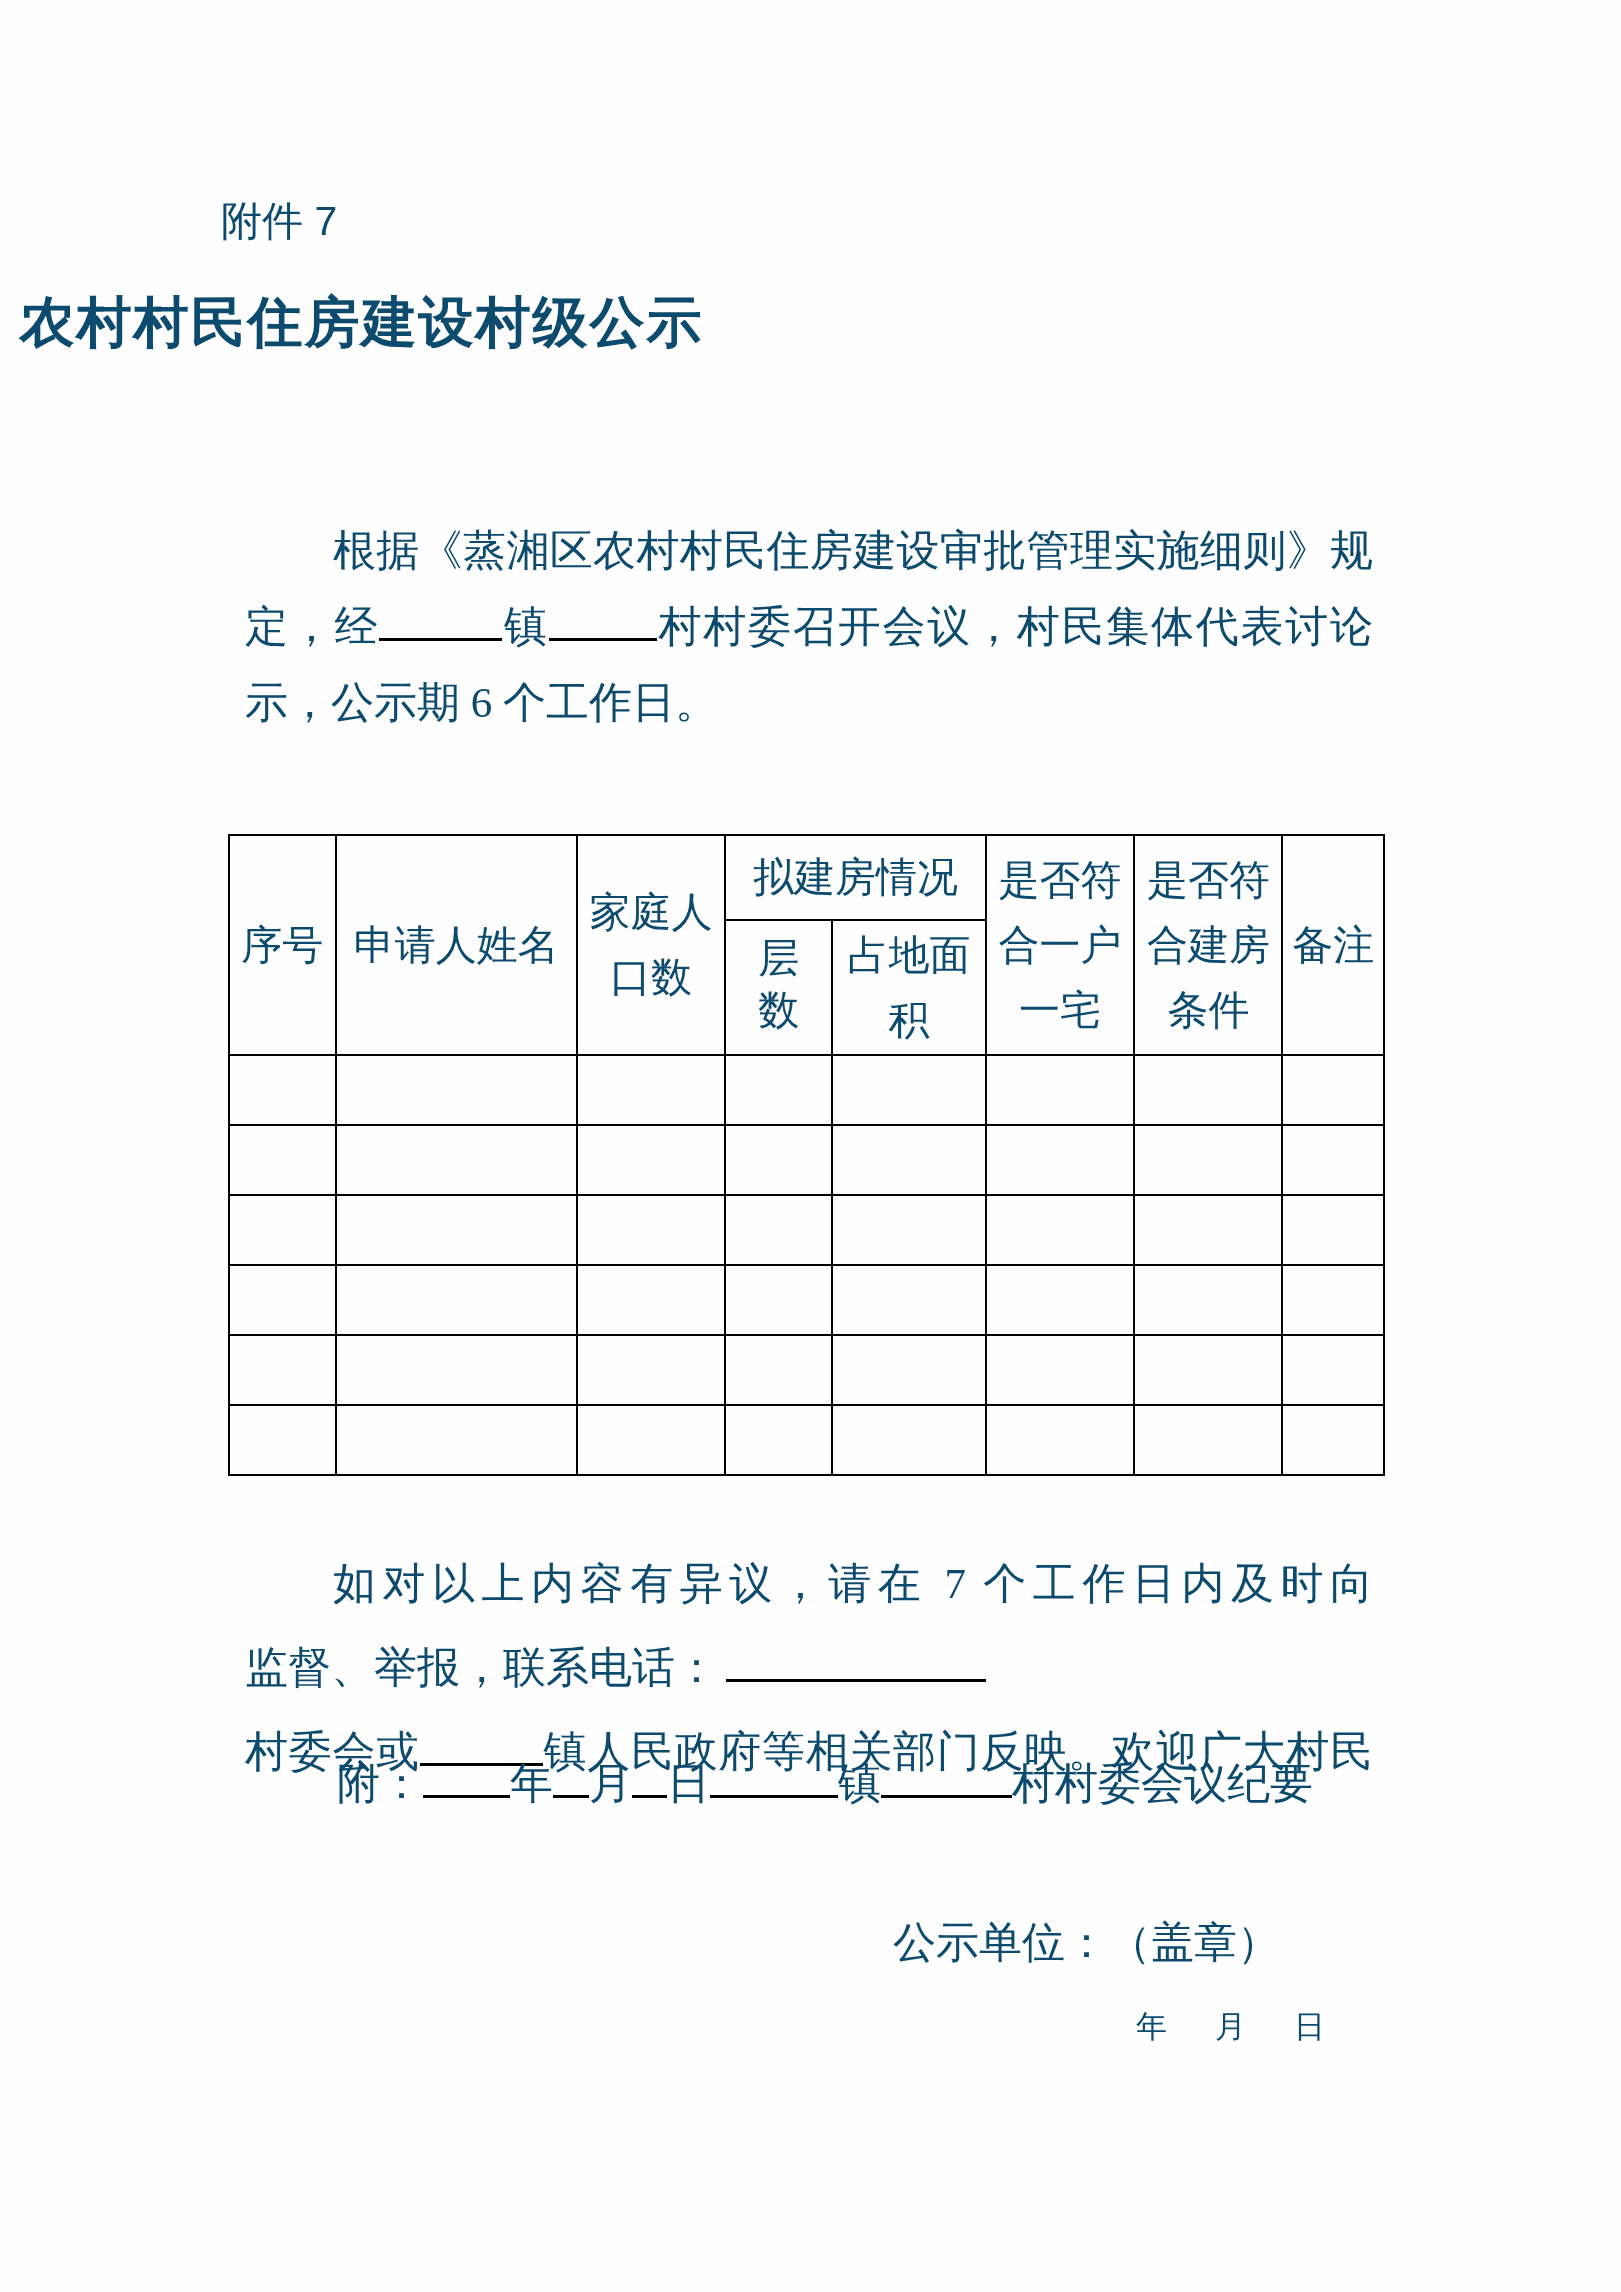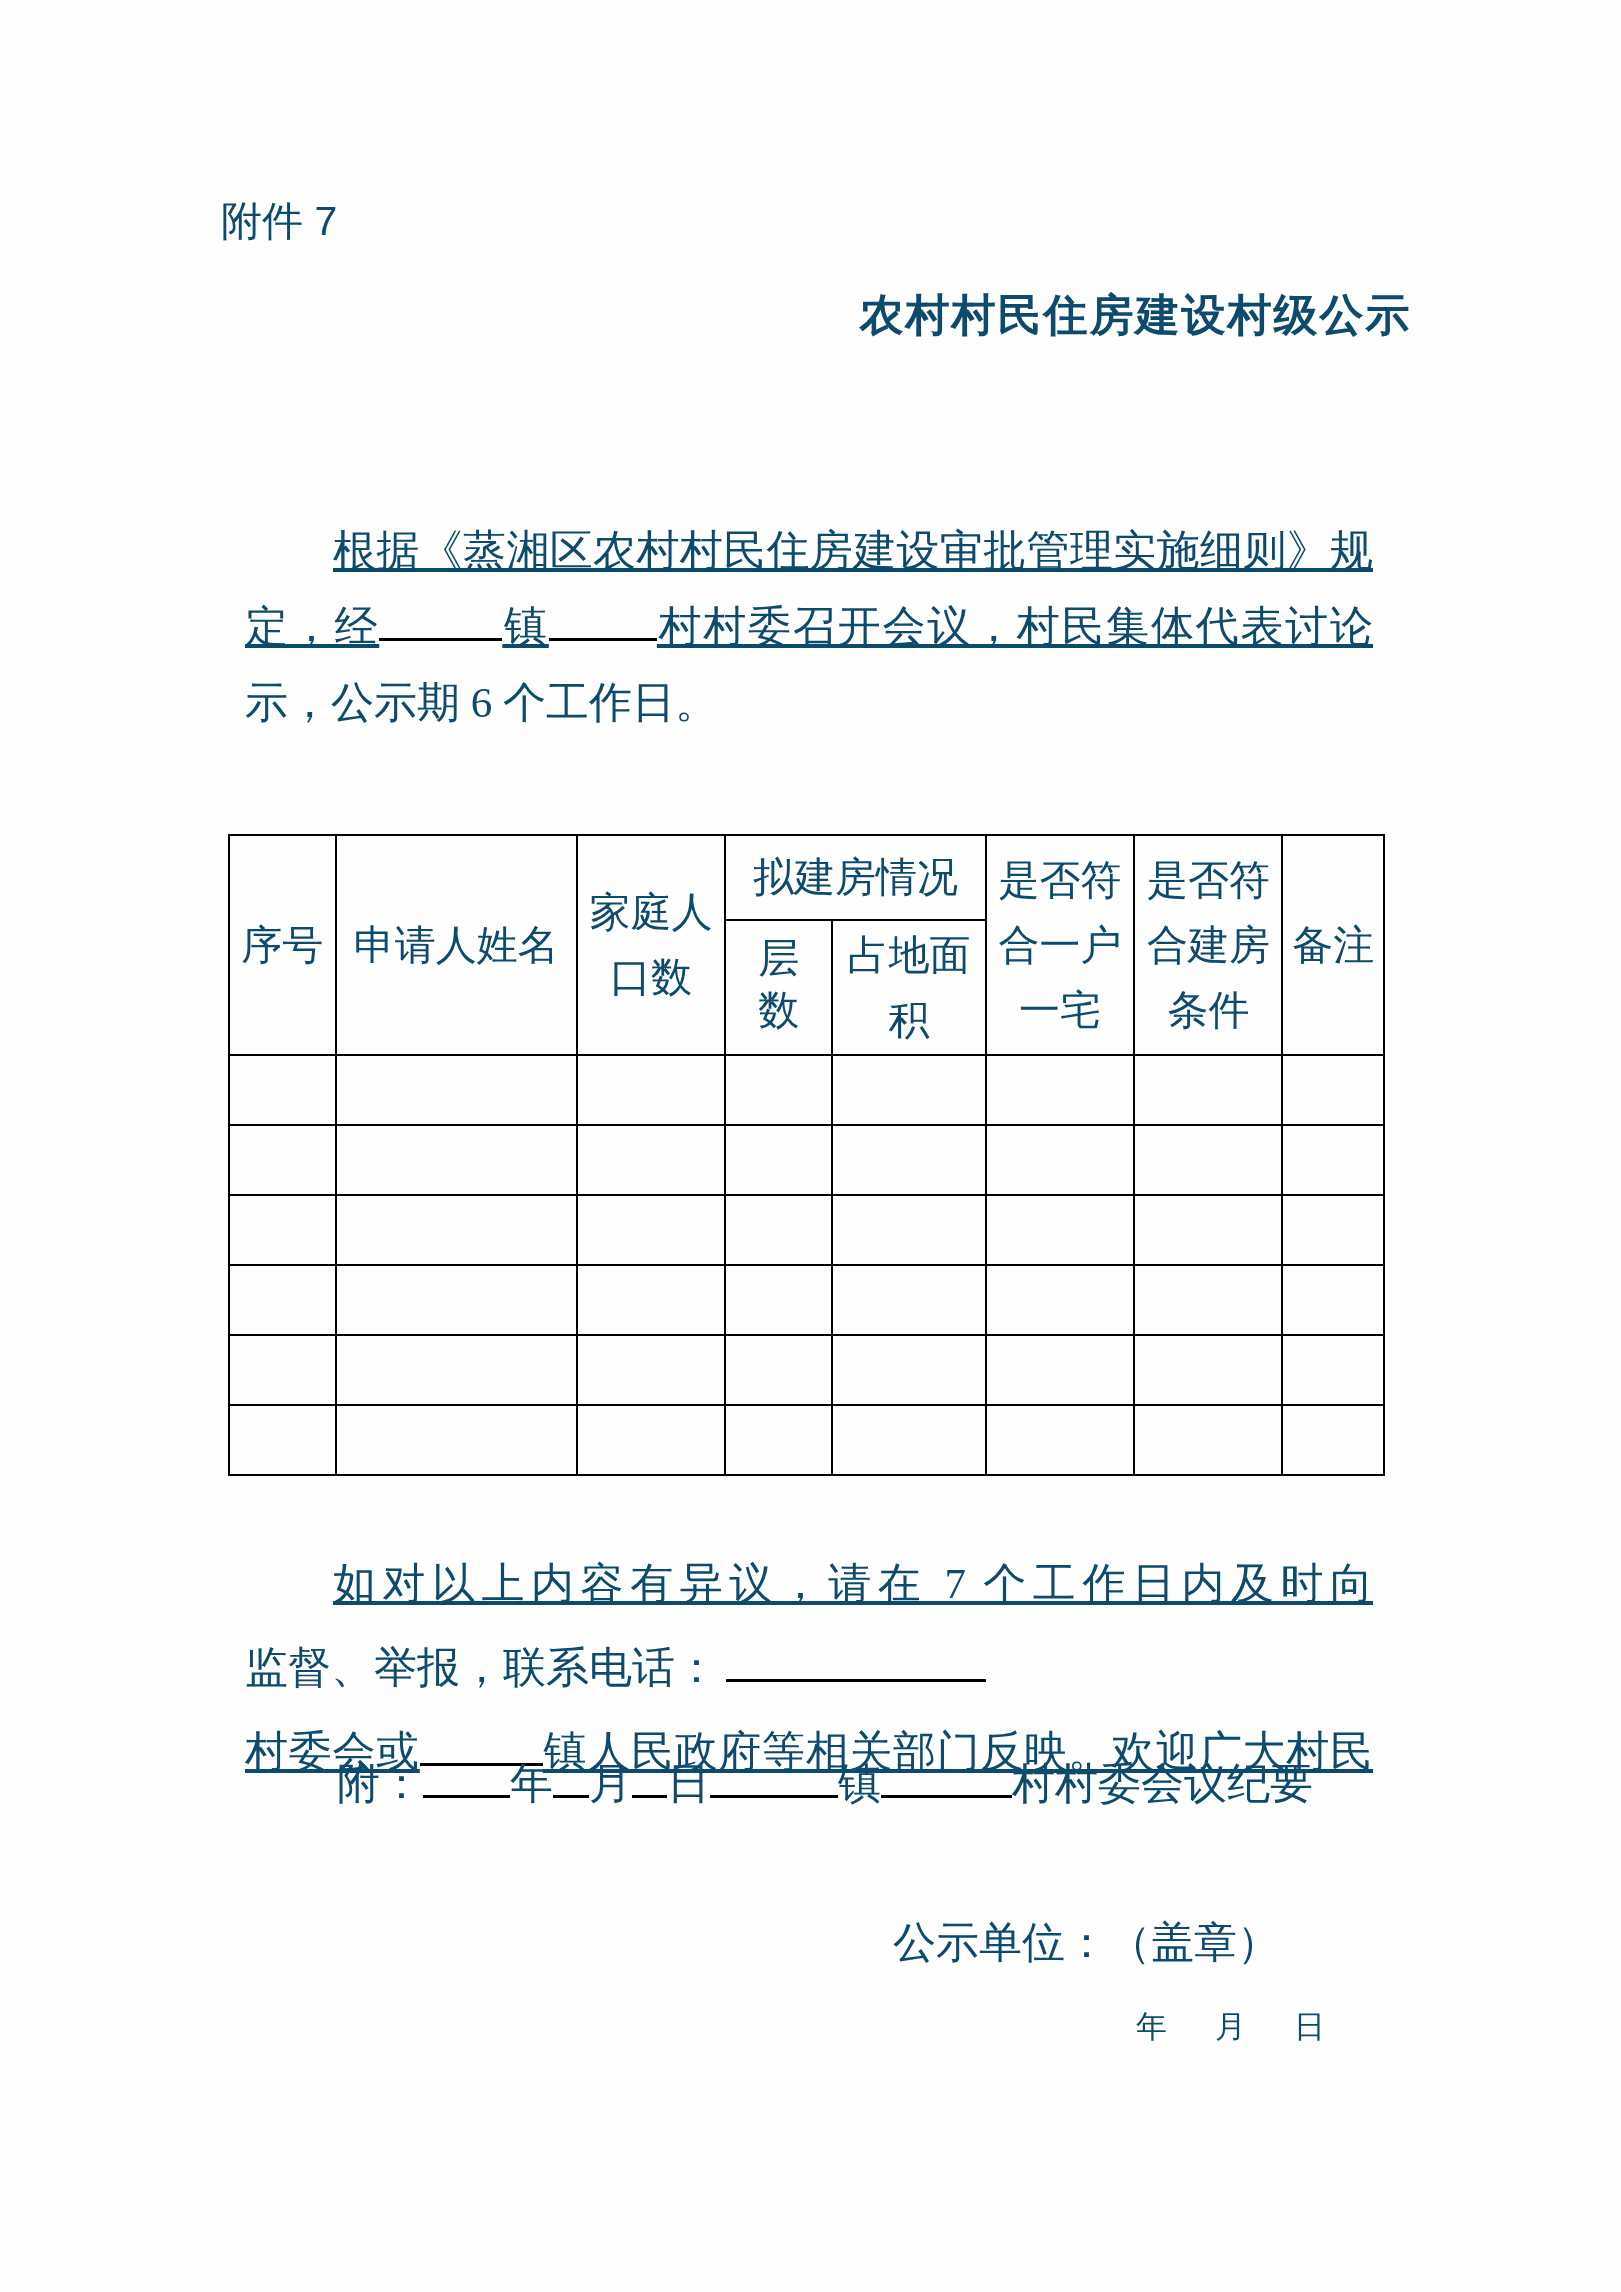--- a/index.html
+++ b/index.html
@@ -13,29 +13,29 @@
     overflow:hidden;
   }
   .attachment-label {
     position:absolute; left:221px; top:194px;
     font-size:41px;
     font-family:"Liberation Sans", sans-serif;
     white-space:pre;
   }
   .doc-title {
     position:absolute; top:286px; left:19.6px; width:1392px;
-    text-align:right;
-    font-size:44px; font-weight:700;
+    text-align:left;
+    font-size:55px; font-weight:700;
     letter-spacing:2px;
     white-space:nowrap;
   }
   .para { position:absolute; left:245px; width:1128px; font-size:43px; }
   .para .line { height:76px; line-height:76px; white-space:nowrap; }
   .para.loose .line { height:84px; line-height:84px; }
-  .jline { text-align:justify; text-align-last:justify; white-space:normal;text-decoration:underline; }
+  .jline { text-align:justify; text-align-last:justify; white-space:normal; }
   .indent { text-indent:88px; }
   .blank {
     display:inline-block;
     height:0.9em;
     border-bottom:3.9px solid #000;
     vertical-align:baseline;
   }
   .intro { top:513px; }
   .notice { top:1542px; }
   .attach-note { top:1742px; font-size:43px; height:84px; line-height:84px; }

